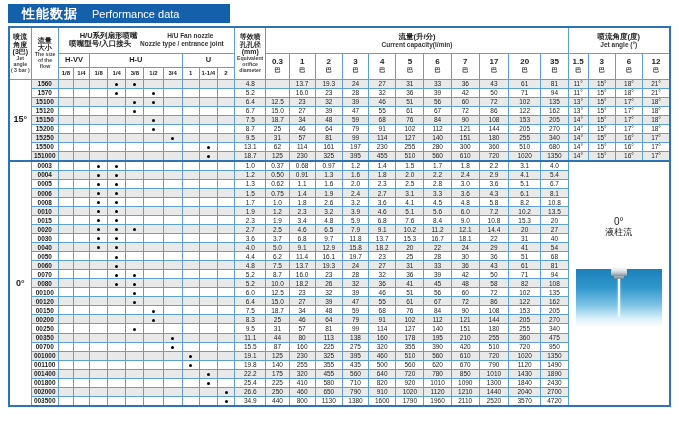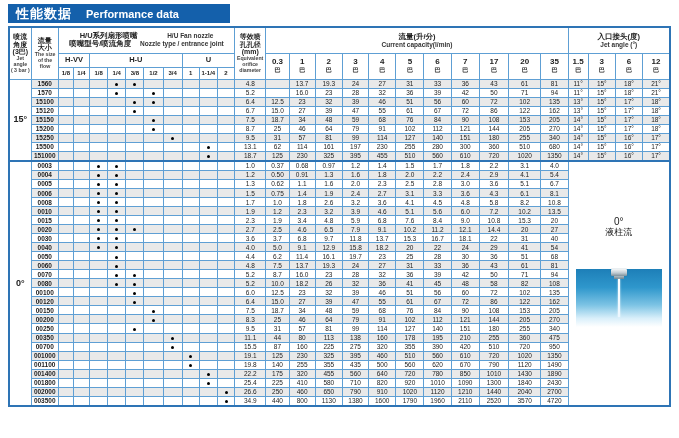--- a/index.html
+++ b/index.html
@@ -7,24 +7,24 @@
   body {
     position: relative;
     background: #ffffff;
     font-family: "Liberation Sans", sans-serif;
     overflow: hidden;
     color: #222;
   }
   .title-bar {
     position: absolute; left: 8px; top: 4px; height: 19px; min-width: 222px;
     background: #1460ab; color: #fff;
-    display: flex; align-items: center; gap: 14px; padding: 0 16px 0 8px;
+    display: flex; align-items: center; gap: 14px; padding: 0 16px 0 14px;
   }
   .title-zh { font-size: 13px; font-weight: bold; letter-spacing: 1px; }
-  .title-en { font-size: 11px; font-weight: bold; }
+  .title-en { font-size: 11px; font-weight: normal; }
 
   table.perf {
     position: absolute; left: 8px; top: 26px;
     width: 663px; height: 381px;
     border-collapse: collapse; table-layout: fixed;
     border: 2px solid #2e74b5;
   }
   .perf th, .perf td {
     border: 1px solid #5e9fd4;
     text-align: center; vertical-align: middle;
@@ -131,38 +131,38 @@
         <span class="en-s">The size</span>
         <span class="en-s">of the</span>
         <span class="en-s">flow</span>
       </th>
       <th colspan="10">
         <div class="noz-line">
           <span class="zh-m">H/U系列扇形喷嘴</span>
           <span class="en-m">H/U  Fan nozzle</span>
         </div>
         <div class="noz-line">
-          <span class="zh-m">喷嘴型号/喷流角度</span>
+          <span class="zh-m">喷嘴型号/入口接头</span>
           <span class="en-m">Nozzle type / entrance joint</span>
         </div>
       </th>
       <th rowspan="3">
         <span class="zh-s">等效喷</span>
         <span class="zh-s">孔孔径</span>
         <span class="zh-s">(mm)</span>
         <span class="en-s">Equivalent</span>
         <span class="en-s">orifice</span>
         <span class="en-s">diameter</span>
       </th>
       <th colspan="11">
         <span class="zh-m" style="display:block">流量(升/分)</span>
         <span class="en-m" style="display:block">Current capacity(l/min)</span>
       </th>
       <th colspan="4">
-        <span class="zh-m" style="display:block">入口接头(度)</span>
+        <span class="zh-m" style="display:block">喷流角度(度)</span>
         <span class="en-m" style="display:block">Jet angle (°)</span>
       </th>
     </tr>
     <tr class="h2" id="hdr-row-2">
         <th class="series-th" colspan="2">H-VV</th>
         <th class="series-th" colspan="5">H-U</th>
         <th class="series-th" colspan="3">U</th>
         <th class="press-th" rowspan="2">
           <span class="press-num">0.3</span>
           <span class="press-unit">巴</span>

